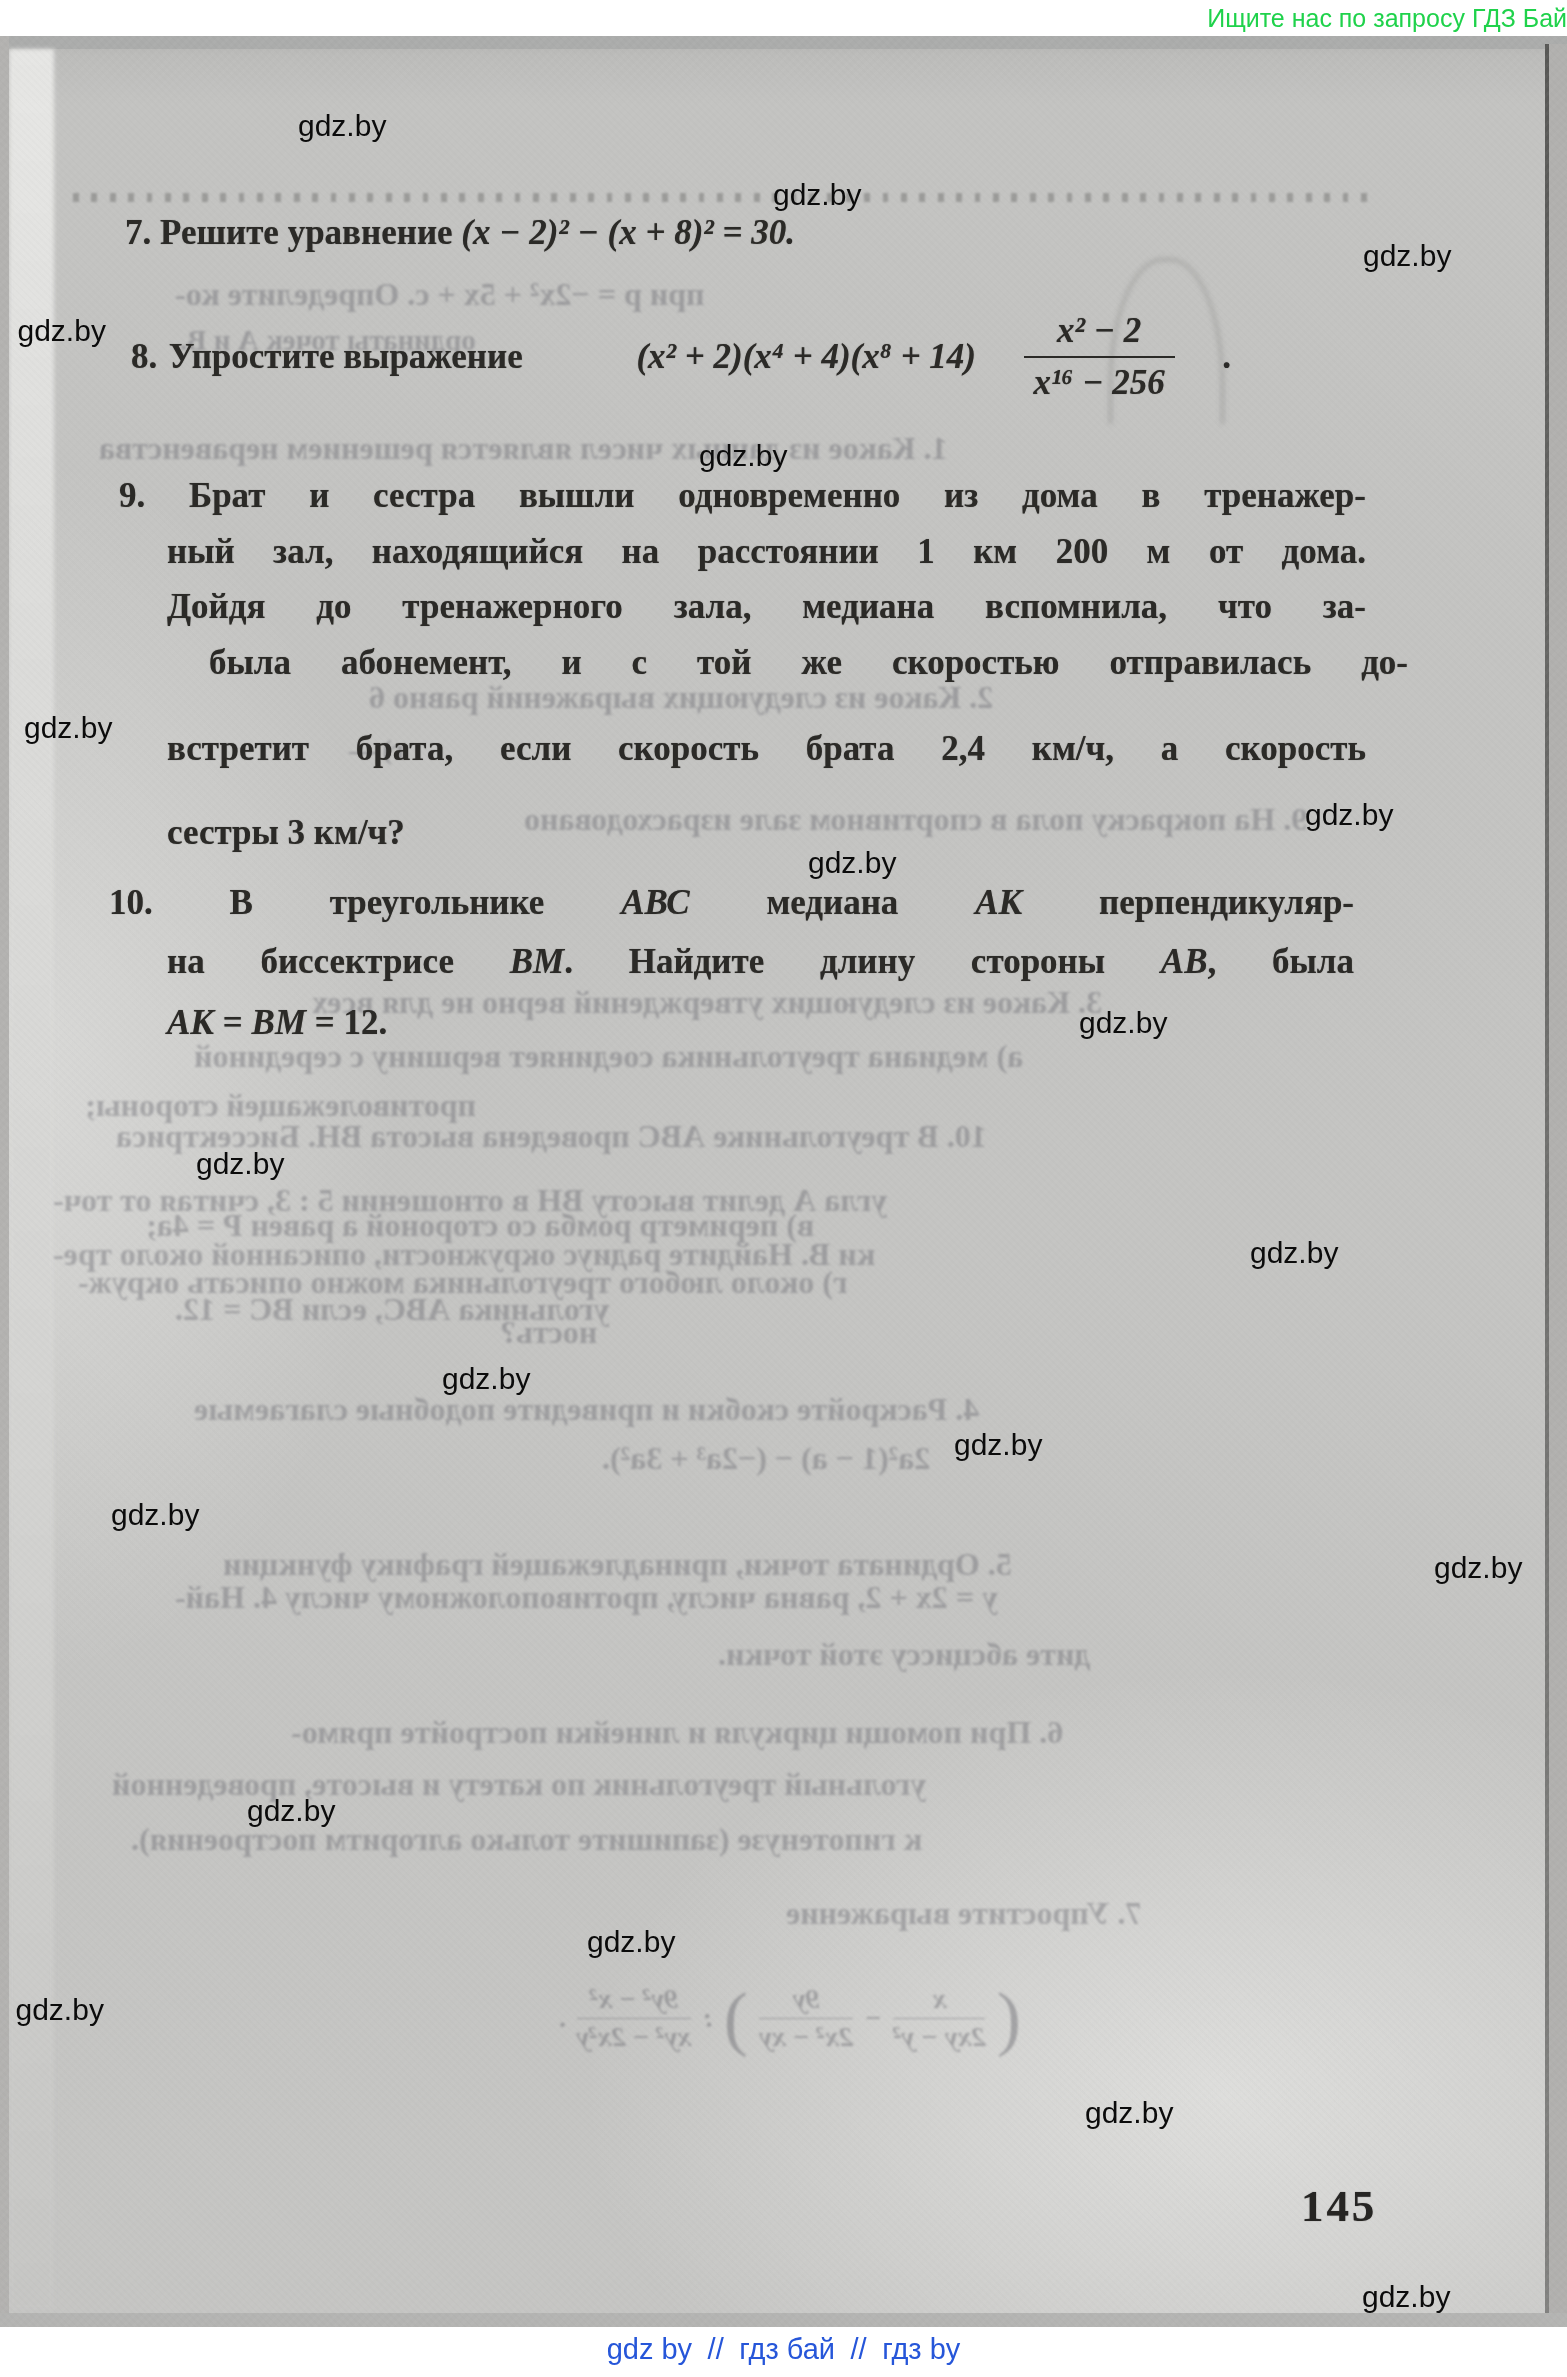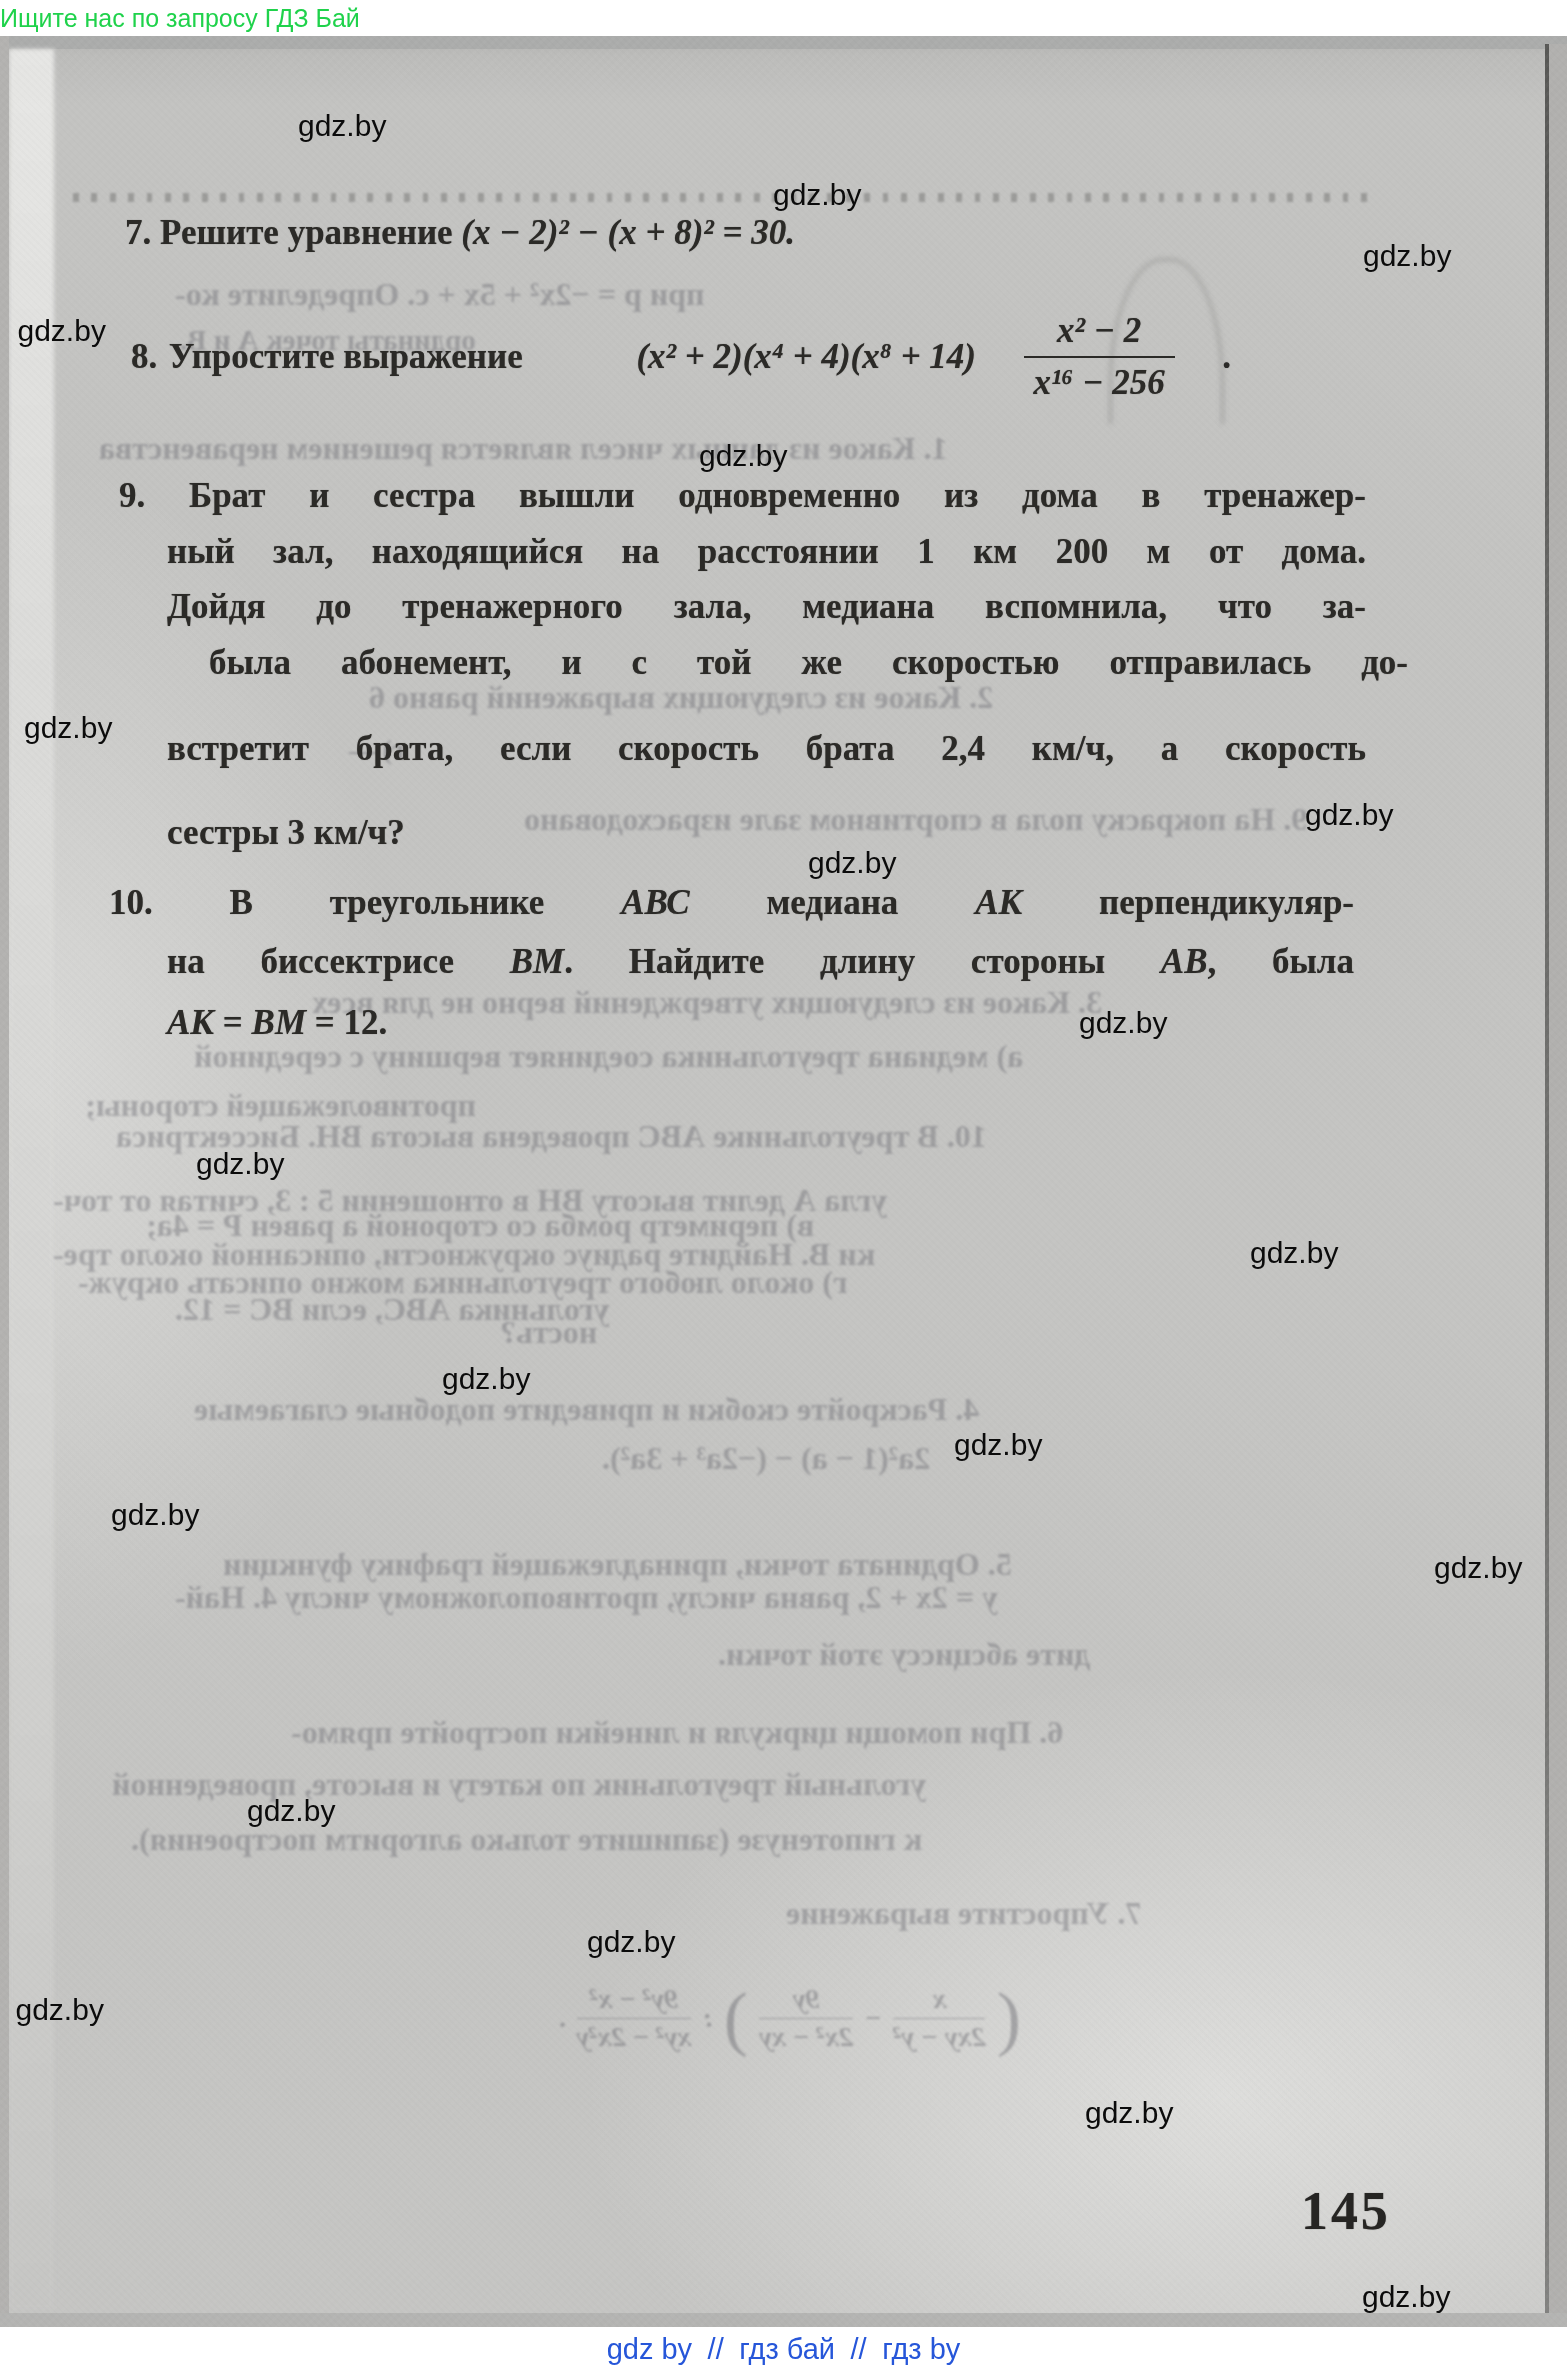--- a/index.html
+++ b/index.html
@@ -2,21 +2,21 @@
 <html><head>
 <meta charset="utf-8">
 <style>
   html,body{margin:0;padding:0;}
   body{
     width:1567px;height:2377px;position:relative;background:#ffffff;overflow:hidden;
     font-family:"Liberation Serif",serif;
   }
   
   .banner{
-    position:absolute;top:3.9px;left:0;width:100%;text-align:left;
+    position:absolute;top:3.9px;left:0;width:100%;text-align:right;
     font-family:"Liberation Sans",sans-serif;font-size:25px;color:#1fd24b;
     text-decoration:none;display:block;
   }
   
   .scan{
     position:absolute;left:0;top:36px;width:1567px;height:2291px;
     background:
       radial-gradient(1164px 776px at 78% 90%, rgba(242,242,240,.55), rgba(242,242,240,0) 55%),
       radial-gradient(873px 1456px at 2% 45%, rgba(248,248,246,.4), rgba(248,248,246,0) 42%),
       linear-gradient(180deg,#b2b2b0 0,#bcbcba 19.4px,#c3c3c1 68px,#c5c5c3 100%);
@@ -45,21 +45,21 @@
     position:absolute;color:#2b2a27;font-weight:700;font-size:35px;line-height:1.2;
     text-shadow:0 0 1px rgba(43,42,39,.55);white-space:nowrap;
   }
   .jline{white-space:normal;text-align:justify;text-align-last:justify;}
   .math{font-style:italic;}
   .frac{display:inline-flex;flex-direction:column;align-items:center;vertical-align:middle;min-width:223px;}
   .frac .fnum{padding:0 9.7px 3.9px;}
   .frac .fden{border-top:2.9px solid #2b2a27;padding:3.9px 9.7px 0;}
   .p8row{display:flex;align-items:center;height:132px;gap:11.6px;}
   .p8label{display:inline-block;width:456px;}
-  .pagenum{position:absolute;left:1301px;top:2179px;font-size:54px;font-weight:700;
+  .pagenum{position:absolute;left:1301px;top:2179px;font-size:45px;font-weight:700;
     letter-spacing:2.9px;color:#262523;text-shadow:0 0 1px rgba(38,37,35,.6);}
   
   .wm{
     position:absolute;font-family:"Liberation Sans",sans-serif;font-size:30px;color:#0b0b0b;
     white-space:nowrap;
   }
   
   .bleed{
     position:absolute;font-weight:700;font-size:32px;color:rgba(95,95,102,.38);
     transform:scaleX(-1);white-space:nowrap;filter:blur(1.1px);

